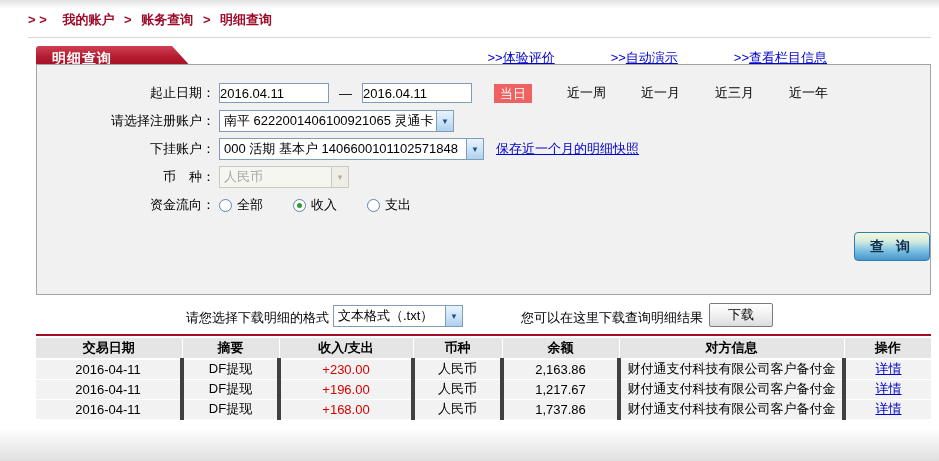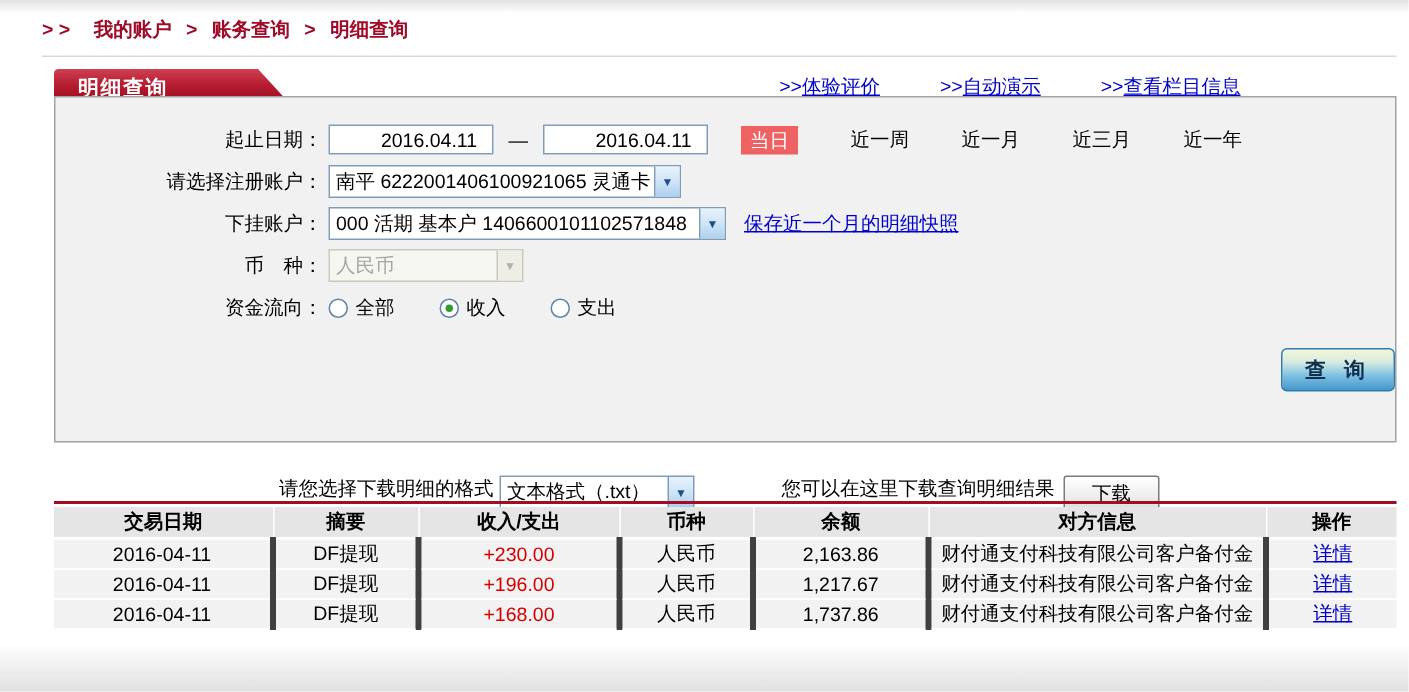--- a/index.html
+++ b/index.html
@@ -21,35 +21,35 @@
   
   .tabrow { position:relative; height:32px; margin-top:7px; }
   .tab {
     position:absolute; left:36px; top:1px; width:158px; height:24px;
     background:linear-gradient(180deg,#d04052 0%,#b51c30 45%,#9c0a1e 100%);
     clip-path:polygon(0 0,136px 0,158px 24px,0 24px);
     border-radius:3px 0 0 0;
     color:#fff; font-weight:bold; font-size:14px; line-height:24px; padding-left:16px;
     letter-spacing:1px;
   }
-  .toplinks { position:absolute; right:10px; top:4px; display:flex; gap:40px; font-size:13px;justify-content:space-between; }
+  .toplinks { position:absolute; right:10px; top:4px; display:flex; gap:56px; font-size:13px;justify-content:space-between; }
   .toplinks .tlink { color:#0000cc; cursor:pointer; white-space:nowrap; }
   .toplinks .tlink .pfx { text-decoration:none; }
   .toplinks .tlink .lbl { text-decoration:underline; }
 
   
   .formbox {
     position:absolute; left:36px; top:64px; width:895px; height:231px;
     background:#f1f1f1; border:1px solid #a3a3a3; padding-top:17px;
   }
   .frow { display:flex; align-items:center; margin-bottom:6px; height:22px; }
   .flabel { width:182px; text-align:right; padding-right:4px; color:#000; flex:none; }
   .dateinput {
     width:110px; height:20px; border:1px solid #7f9db9; background:#fff;
-    text-align:center; font-size:13px; font-family:"Liberation Sans","DejaVu Sans",sans-serif;padding-left:24px;
+    font-size:13px; font-family:"Liberation Sans","DejaVu Sans",sans-serif;
   }
   .dash { margin:0 10px; }
   .range-btn {
     display:inline-block; margin-left:22px; padding:2px 6px; background:#ef6262;
     color:#fff; cursor:pointer; font-size:13px; line-height:15px;
   }
   .range { margin-left:35px; cursor:pointer; color:#000; }
 
   
   .select {
@@ -83,21 +83,21 @@
 
   .btnrow { display:flex; justify-content:flex-end; margin-top:16px; }
   .query-btn {
     width:76px; height:29px; border:1px solid #2f7cb0; border-radius:4px;
     background:linear-gradient(180deg,#f2f7d8 0%,#d9ecdf 30%,#7cc0e4 65%,#4796ca 100%);
     font-size:14px; font-weight:bold; color:#10304e; letter-spacing:4px; cursor:pointer;
     font-family:"Liberation Sans","DejaVu Sans",sans-serif;
   }
 
   
-  .dlrow { position:absolute; left:36px; top:317px; width:895px; display:flex; align-items:flex-start; }
+  .dlrow { position:absolute; left:36px; top:303px; width:895px; display:flex; align-items:flex-end; }
   .dlrow .dl-label { margin-left:150px; }
   .dlrow .select { width:130px; margin-left:4px; }
   .dlrow .dl-hint { margin-left:58px; }
   .dl-btn {
     width:64px; height:24px; margin-left:6px; border:1px solid #7b7b7b; border-radius:2px;
     background:linear-gradient(180deg,#ffffff 0%,#ededed 60%,#dcdcdc 100%);
     font-size:13px; cursor:pointer; font-family:"Liberation Sans","DejaVu Sans",sans-serif;
   }
 
   

